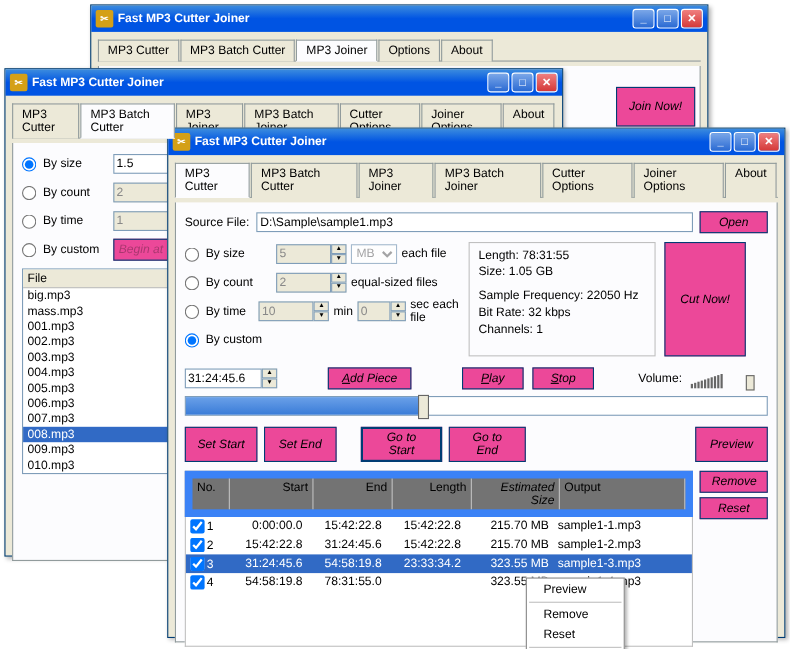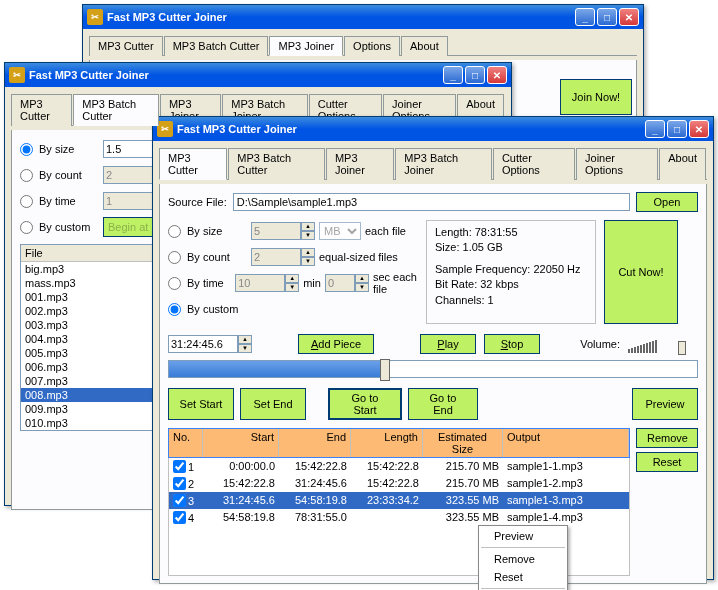--- a/index.html
+++ b/index.html
@@ -15,39 +15,39 @@
 .titlebar-btn.max { background: linear-gradient(#7ba7e8,#2a6ad3); }
 .titlebar-btn.close { background: linear-gradient(#f08080,#d43838); }
 
 .win-body { padding: 6px; }
 
 .tabs { display: flex; border-bottom: 1px solid #919b9c; margin-bottom: 4px; }
 .tab { padding: 3px 8px; border: 1px solid #919b9c; border-bottom: none; background: #ece9d8; margin-right: 1px; cursor: pointer; position: relative; top: 1px; }
 .tab.active { background: #fcfcfe; border-bottom: 1px solid #fcfcfe; z-index: 1; }
 .tab-panel { background: #fcfcfe; border: 1px solid #919b9c; border-top: none; padding: 8px; }
 
-.btn { background: #bef264; border: 1px solid #003c74; padding: 2px 10px; cursor: pointer; min-height: 20px; }
+.btn { background: #ec4899; border: 1px solid #003c74; padding: 2px 10px; cursor: pointer; min-height: 20px; font-style: italic; }
 .btn-big { padding: 20px 10px; }
 
 .radio-row { display: flex; align-items: center; gap: 4px; margin-bottom: 4px; height: 22px; }
 .radio-row input[type=radio] { margin-right: 2px; }
 .radio-label { width: 60px; }
 
 .spinner { display: inline-flex; align-items: center; }
 .spinner input { width: 50px; height: 18px; border: 1px solid #7f9db9; padding: 1px 2px; }
 .spinner .spin-btns { display: flex; flex-direction: column; }
 .spinner .spin-btn { width: 14px; height: 9px; border: 1px solid #7f9db9; background: #ece9d8; font-size: 6px; line-height: 1; text-align: center; cursor: pointer; }
 
 select.combo { height: 18px; border: 1px solid #7f9db9; background: #fff; }
 input.textfield { height: 18px; border: 1px solid #7f9db9; padding: 1px 3px; background: #fff; }
 input.textfield:disabled, .spinner input:disabled { background: #ece9d8; color: #888; }
 
 .info-box { border: 1px solid #c0c0c0; background: #fcfcfe; padding: 4px 8px; font-size: 11px; line-height: 1.4; }
 
-.list-header { display: flex; background: #fdba74; border: 1px solid #3b82f6; }
+.list-header { display: flex; background: #737373; border: 7px solid #3b82f6; }
 .list-header .col { padding: 2px 4px; border-right: 1px solid #c0c0c0; }
 .list-body { border: 1px solid #c0c0c0; border-top: none; background: #fff; min-height: 80px; }
 .list-row { display: flex; padding: 1px 0; }
 .list-row.selected { background: #316ac5; color: #fff; }
 .list-row .col { padding: 1px 4px; overflow: hidden; white-space: nowrap; }
 
 .progress-track { height: 18px; background: #fff; border: 1px solid #7f9db9; position: relative; }
 .progress-fill { height: 100%; background: linear-gradient(#6aa0e8,#3a7cd8); position: absolute; left: 0; top: 0; }
 .progress-thumb { position: absolute; top: -2px; width: 10px; height: 22px; background: #ece9d8; border: 1px solid #666; }
 
@@ -308,21 +308,21 @@
         <button class="btn" style="width:66px;">Preview</button>
       </div>
 
       <div style="display:flex; gap:6px;">
         <div style="flex:1;">
           <div class="list-header">
             <div class="col" style="width:34px;">No.</div>
             <div class="col" style="width:76px; text-align:right;">Start</div>
             <div class="col" style="width:72px; text-align:right;">End</div>
             <div class="col" style="width:72px; text-align:right;">Length</div>
-            <div class="col" style="width:80px; text-align:center;">Estimated Size</div>
+            <div class="col" style="width:80px; text-align:right;font-style:italic;">Estimated Size</div>
             <div class="col" style="flex:1;">Output</div>
           </div>
           <div class="list-body" id="win3-pieces" style="height:118px;">
               <div class="list-row">
                 <div class="col" style="width:34px; display:flex; align-items:center; gap:2px;">
                   <input type="checkbox" class="chk" checked="" style="">
                   <span>1</span>
                 </div>
                 <div class="col" style="width:76px; text-align:right;">0:00:00.0</div>
                 <div class="col" style="width:72px; text-align:right;">15:42:22.8</div>

